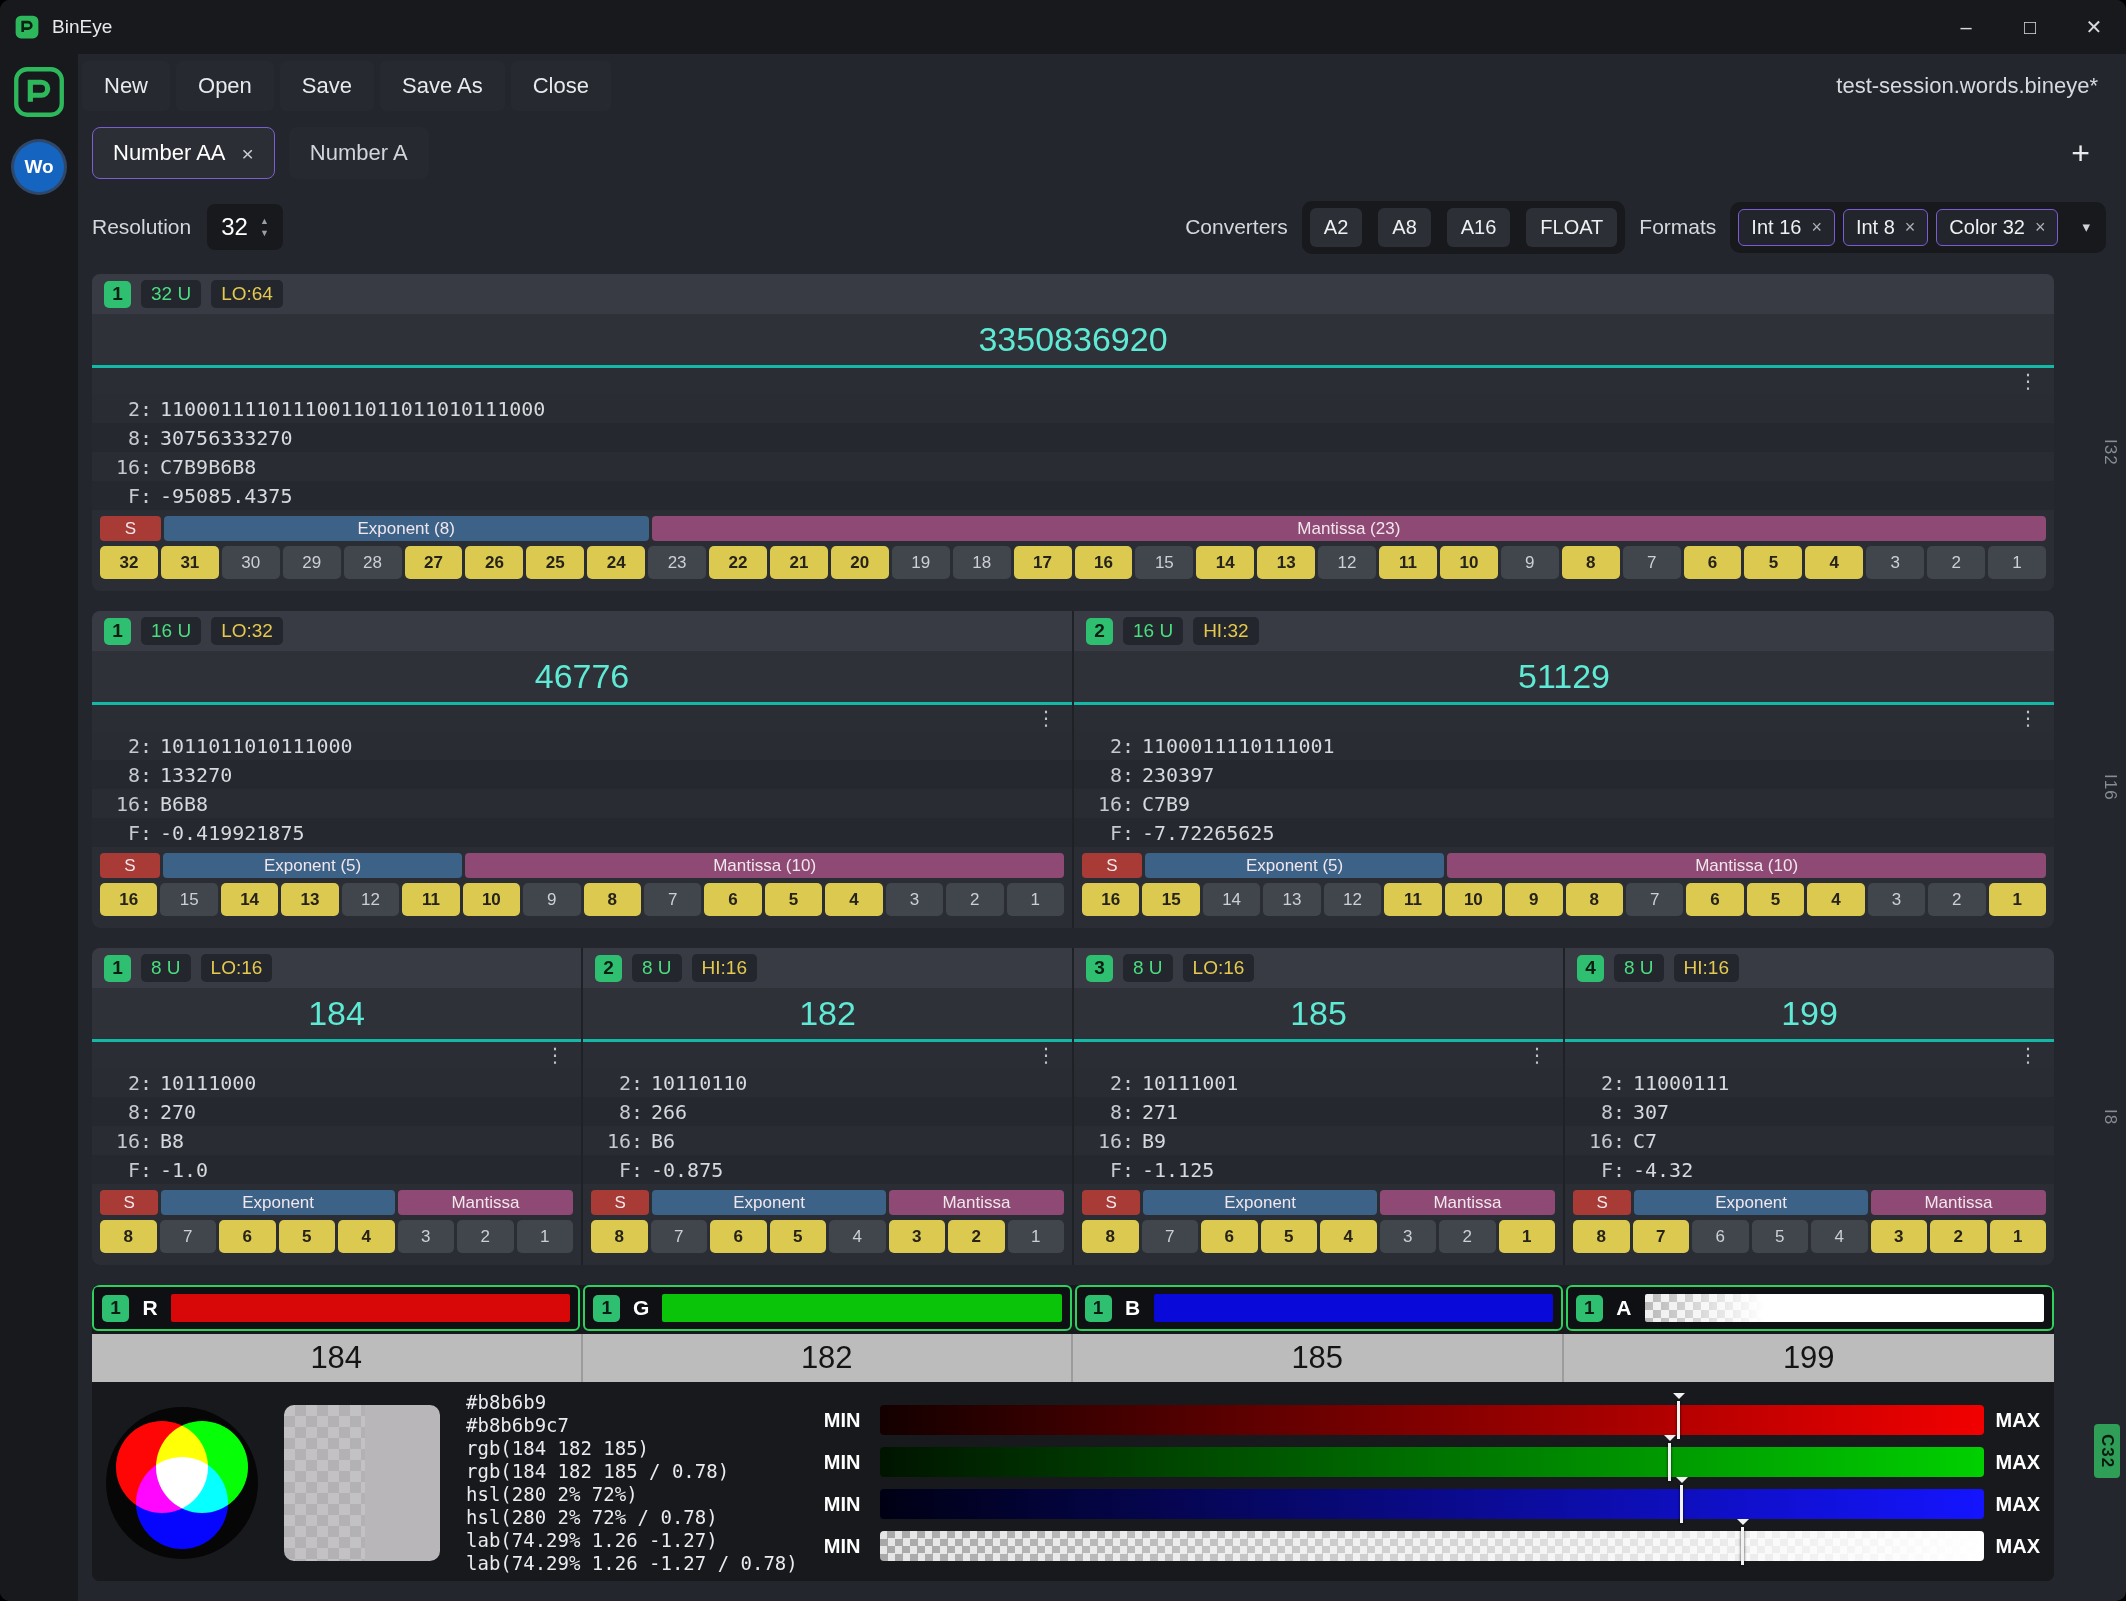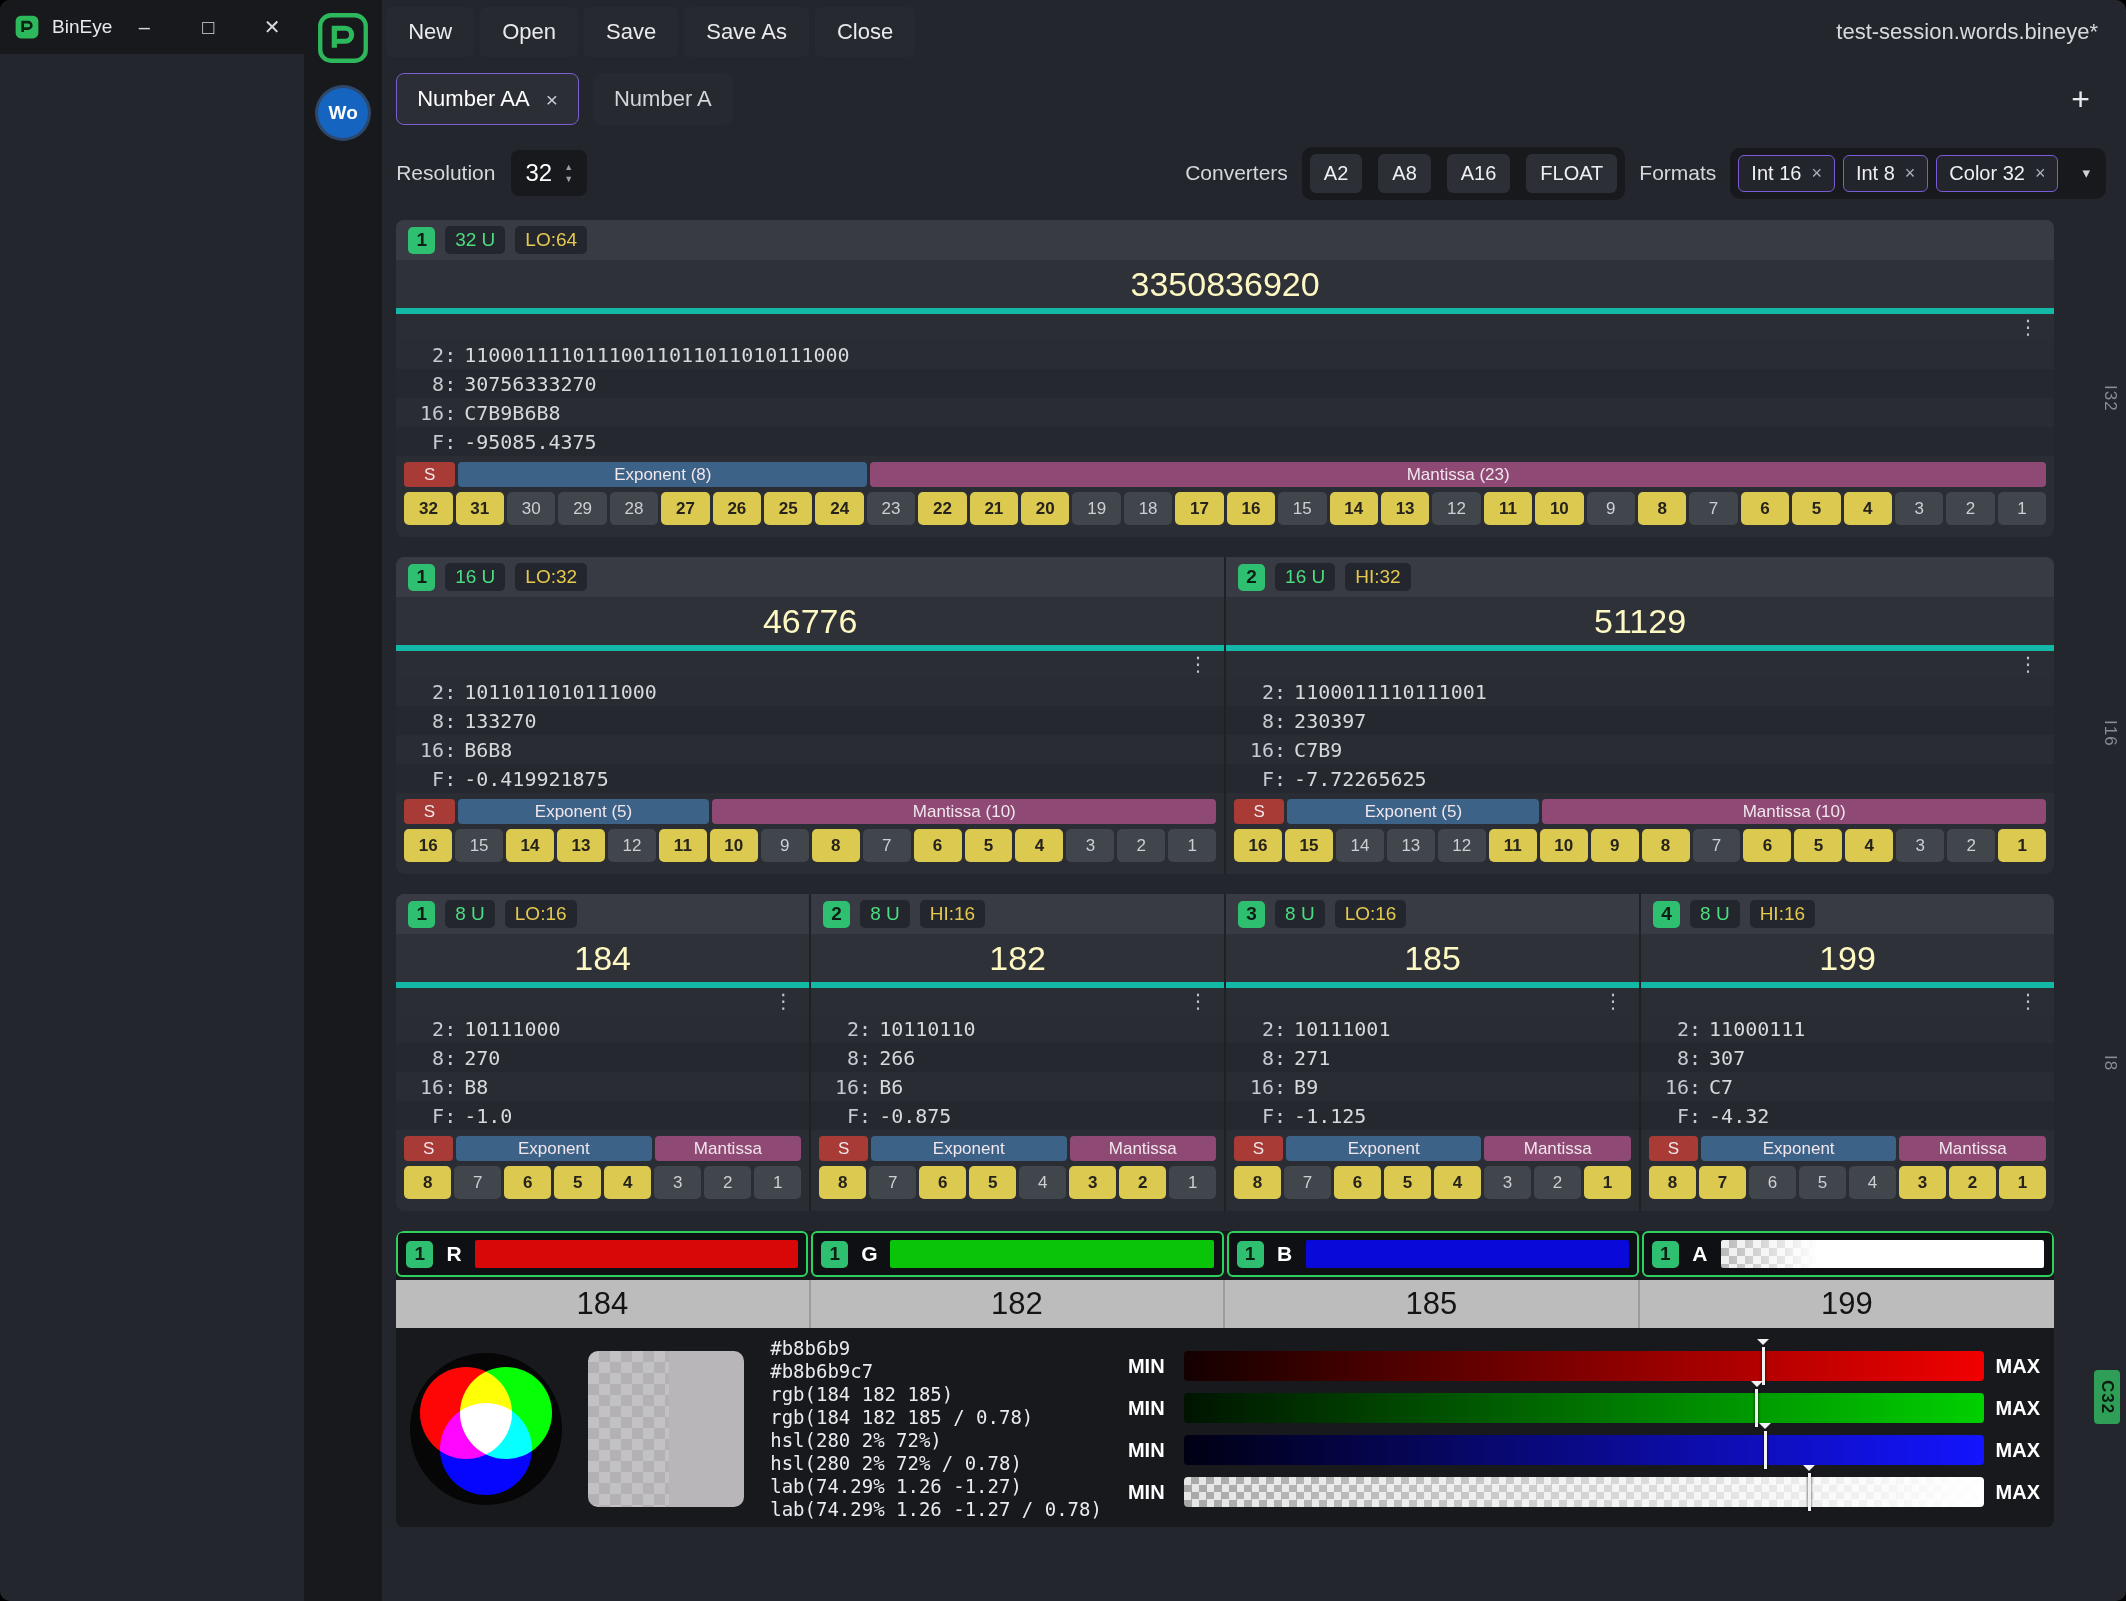--- a/index.html
+++ b/index.html
@@ -1,17 +1,17 @@
 <!DOCTYPE html>
 <html><head>
 <meta charset="utf-8">
 <style>
   *{box-sizing:border-box;margin:0;padding:0}
   html,body{width:2126px;height:1601px;overflow:hidden;background:#000;font-family:"Liberation Sans",sans-serif;color:#e6e8eb}
-  .window{width:2126px;height:1601px;display:flex;flex-direction:row;background:#23262c;border-radius:10px;overflow:hidden}
+  .window{width:2126px;height:1601px;display:flex;flex-direction:column;background:#23262c;border-radius:10px;overflow:hidden}
 
   
   .titlebar{height:54px;background:#17191d;display:flex;align-items:center;padding-left:14px;flex:0 0 auto}
   .mini-logo{width:26px;height:26px;margin-right:12px;flex:0 0 auto}
   .app-title{font-size:19px;color:#e8eaed}
   .win-controls{margin-left:auto;display:flex;height:100%}
   .win-btn{width:64px;display:flex;align-items:center;justify-content:center;font-size:20px;color:#d6d9de}
 
   
   .appbody{flex:1;display:flex;position:relative;min-height:0}
@@ -55,21 +55,21 @@
   .cells{display:grid;gap:2px;background:#1e2126}
   .cols-1{grid-template-columns:1fr}
   .cols-2{grid-template-columns:1fr 1fr}
   .cols-4{grid-template-columns:1fr 1fr 1fr 1fr}
   .cell{background:#2a2d34;display:flex;flex-direction:column}
   .cell-head{height:40px;background:#383b43;display:flex;align-items:center;gap:10px;padding:0 12px}
   .idx-badge{min-width:27px;height:27px;border-radius:5px;background:#2fbf71;color:#0d1f14;font-size:19px;font-weight:700;display:flex;align-items:center;justify-content:center}
   .chip{background:#23262c;border-radius:5px;padding:3px 10px;font-size:19px}
   .chip.type{color:#4ade80}
   .chip.pos{color:#e5c94f}
-  .cell-value{height:54px;display:flex;align-items:center;justify-content:center;font-size:34px;color:#fef9c3;background:#2e3138;border-bottom:6px solid #14b8a6}
+  .cell-value{height:54px;display:flex;align-items:center;justify-content:center;font-size:34px;color:#5eead4;background:#2e3138;border-bottom:3px solid #14b8a6}
   .cell-kebab{height:26px;display:flex;justify-content:flex-end;align-items:center;padding:0 16px;color:#bfc3c9;font-size:20px}
   .conv{display:flex;flex-direction:column}
   .conv-row{height:29px;display:flex;align-items:center;font-family:"DejaVu Sans Mono",monospace;font-size:20px}
   .conv .conv-row:nth-of-type(odd){background:#292c32}
   .conv .conv-row:nth-of-type(even){background:#25282e}
   .ck{width:60px;text-align:right;color:#c6cad0;flex:0 0 auto}
   .cv{margin-left:8px;color:#d6d9dd;white-space:nowrap}
   .fields{display:flex;gap:3px;margin:6px 8px 0}
   .field{flex-basis:0;border-radius:4px;height:25px;line-height:25px;text-align:center;font-size:17px;color:#f1e6ec;overflow:hidden;white-space:nowrap}
   .w1{flex-grow:1}.w3{flex-grow:3}.w4{flex-grow:4}.w5{flex-grow:5}.w8{flex-grow:8}.w10{flex-grow:10}.w23{flex-grow:23}

